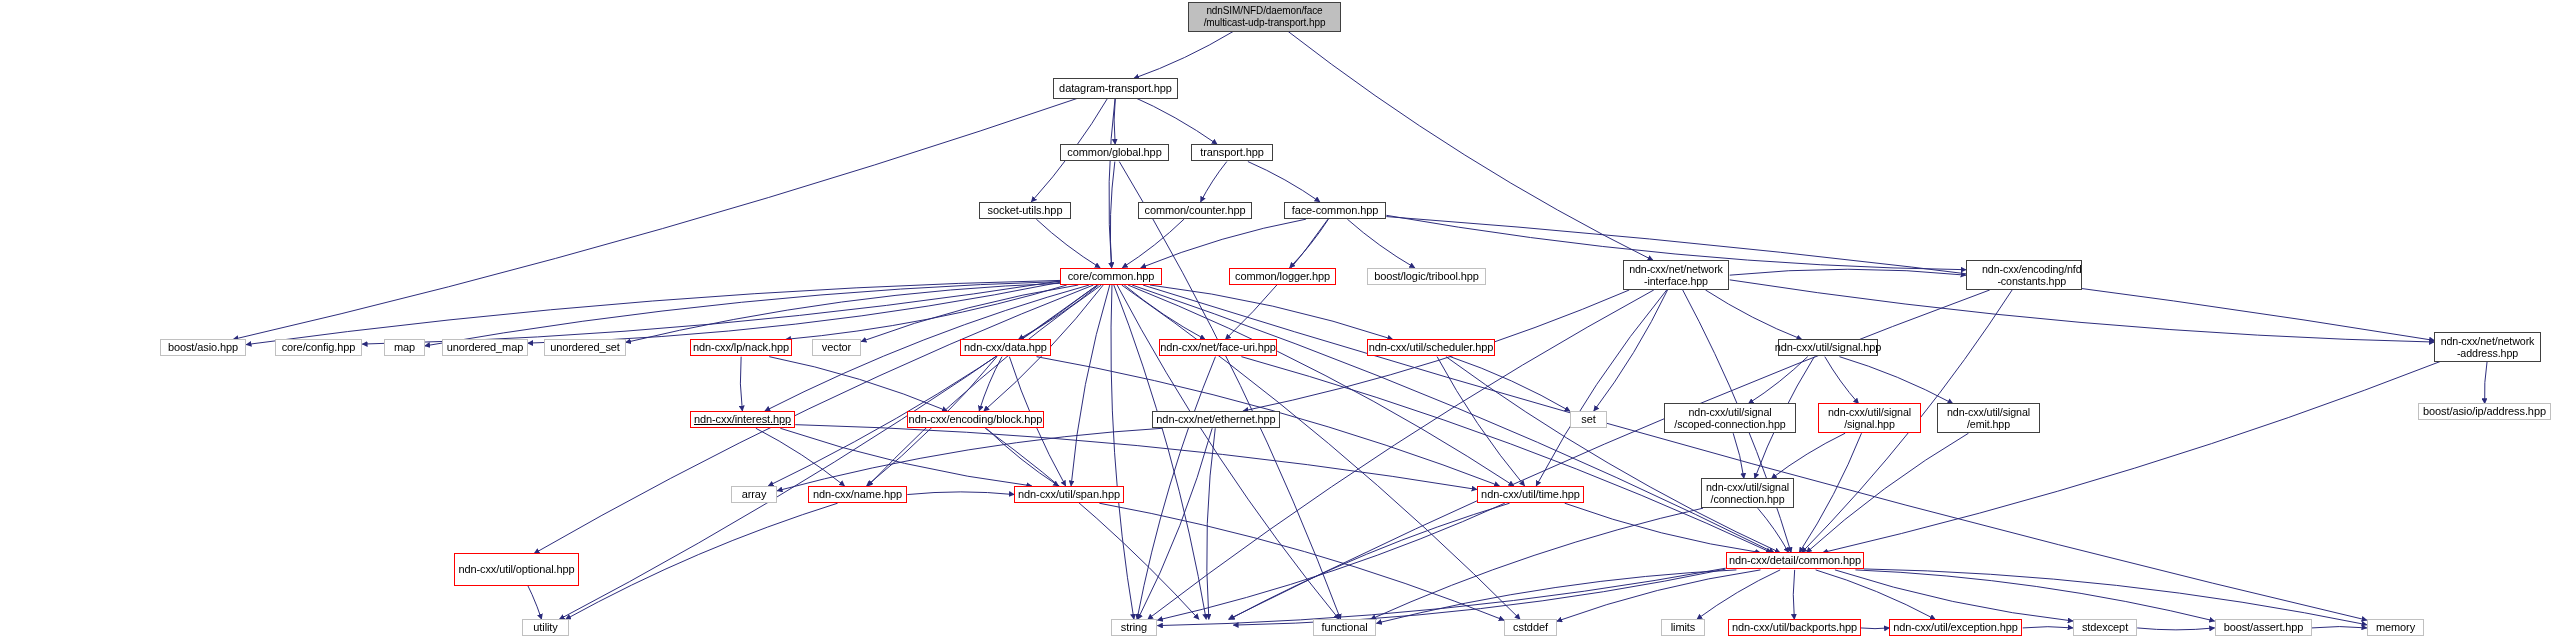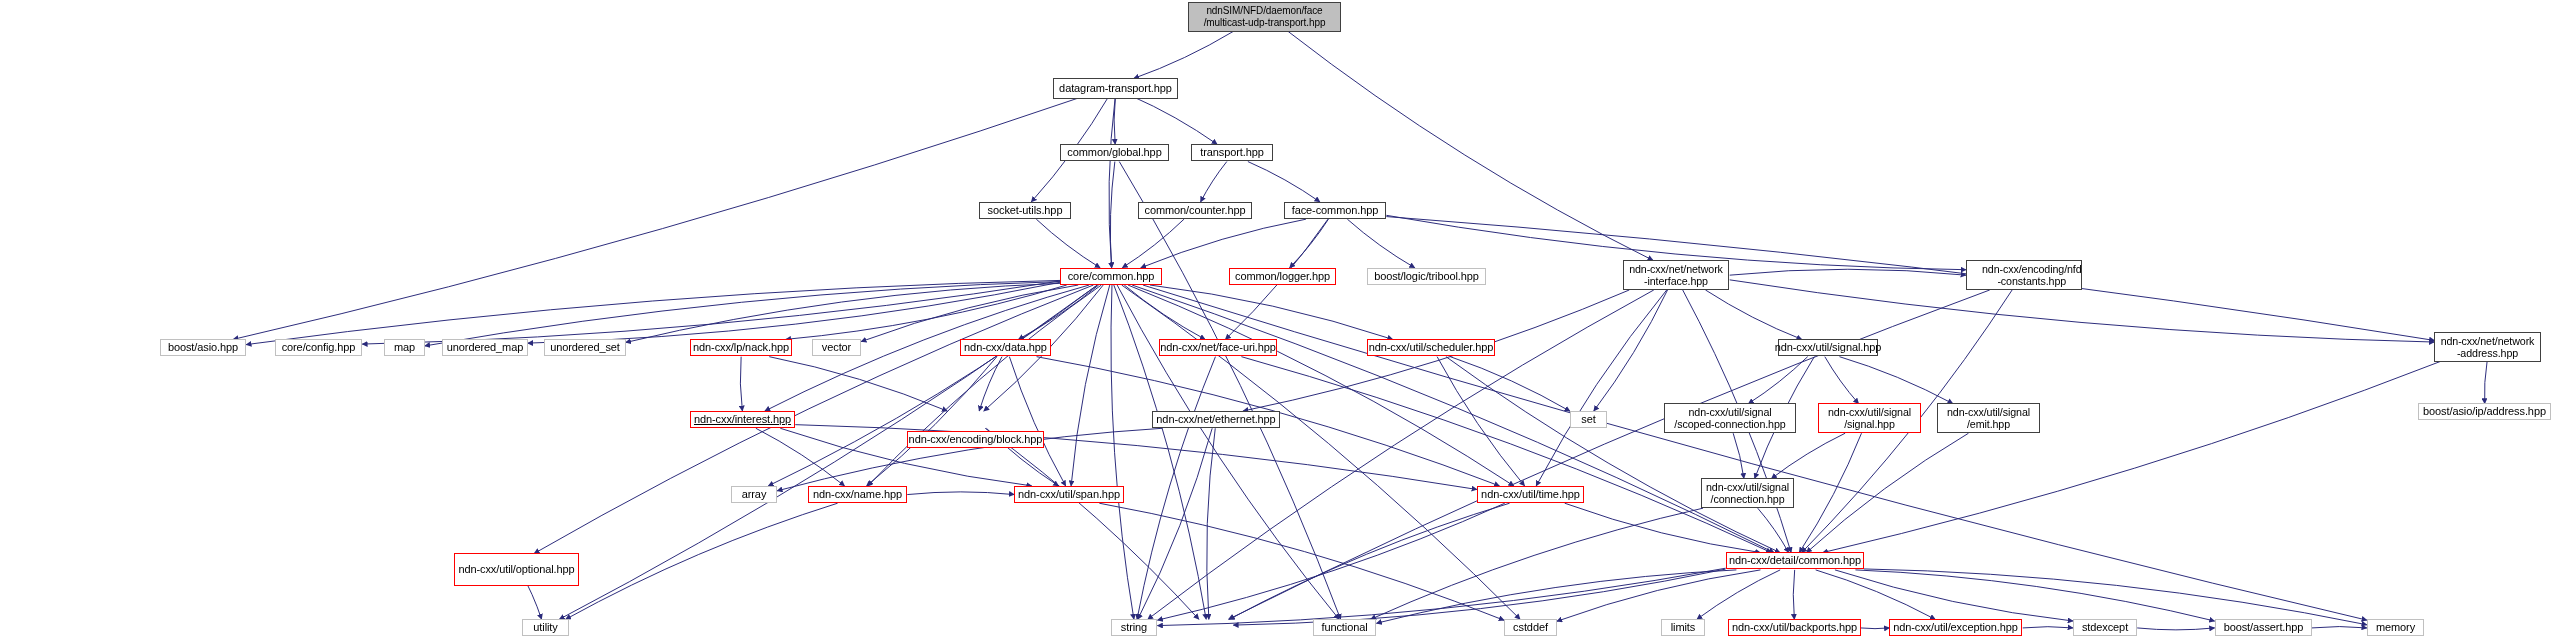--- a/index.html
+++ b/index.html
@@ -183,21 +183,21 @@
     <div class="node gray" style="left: 442px; top: 339px; width: 86px; height: 17.3px;">unordered_map</div>
     <div class="node gray" style="left: 544px; top: 339px; width: 82px; height: 17.3px;">unordered_set</div>
     <div class="node red" style="left: 690px; top: 339px; width: 102px; height: 17.3px;">ndn-cxx/lp/nack.hpp</div>
     <div class="node gray" style="left: 812px; top: 339px; width: 49px; height: 17.3px;">vector</div>
     <div class="node red" style="left: 960px; top: 339px; width: 91px; height: 17.3px;">ndn-cxx/data.hpp</div>
     <div class="node red" style="left: 1159px; top: 339px; width: 118px; height: 17.3px;">ndn-cxx/net/face-uri.hpp</div>
     <div class="node red" style="left: 1367px; top: 339px; width: 128px; height: 17.3px;">ndn-cxx/util/scheduler.hpp</div>
     <div class="node dark" style="left: 1762px; top: 339px; width: 100px; height: 17.3px; margin-left: 16px;">ndn-cxx/util/signal.hpp</div>
     <div class="node gray" style="left: 2418px; top: 403px; width: 133px; height: 17.3px;">boost/asio/ip/address.hpp</div>
     <div class="node red" style="left: 690px; top: 411px; width: 105px; height: 17.3px; text-decoration: underline;">ndn-cxx/interest.hpp</div>
-    <div class="node red" style="left: 907px; top: 431px; width: 137px; height: 17.3px;">ndn-cxx/encoding/block.hpp</div>
+    <div class="node red" style="left: 907px; top: 411px; width: 137px; height: 17.3px;">ndn-cxx/encoding/block.hpp</div>
     <div class="node dark" style="left: 1152px; top: 411px; width: 128px; height: 17.3px;">ndn-cxx/net/ethernet.hpp</div>
     <div class="node gray" style="left: 1570px; top: 411px; width: 37px; height: 17.3px;">set</div>
     <div class="node dark" style="left: 1664px; top: 403px; width: 132px; height: 30px; font-size: 10.7px;">ndn-cxx/util/signal
 /scoped-connection.hpp</div>
     <div class="node red" style="left: 1818px; top: 403px; width: 103px; height: 30px; font-size: 10.7px;">ndn-cxx/util/signal
 /signal.hpp</div>
     <div class="node dark" style="left: 1937px; top: 403px; width: 103px; height: 30px; font-size: 10.7px;">ndn-cxx/util/signal
 /emit.hpp</div>
     <div class="node gray" style="left: 731px; top: 486px; width: 46px; height: 17.3px;">array</div>
     <div class="node red" style="left: 808px; top: 486px; width: 99px; height: 17.3px;">ndn-cxx/name.hpp</div>

